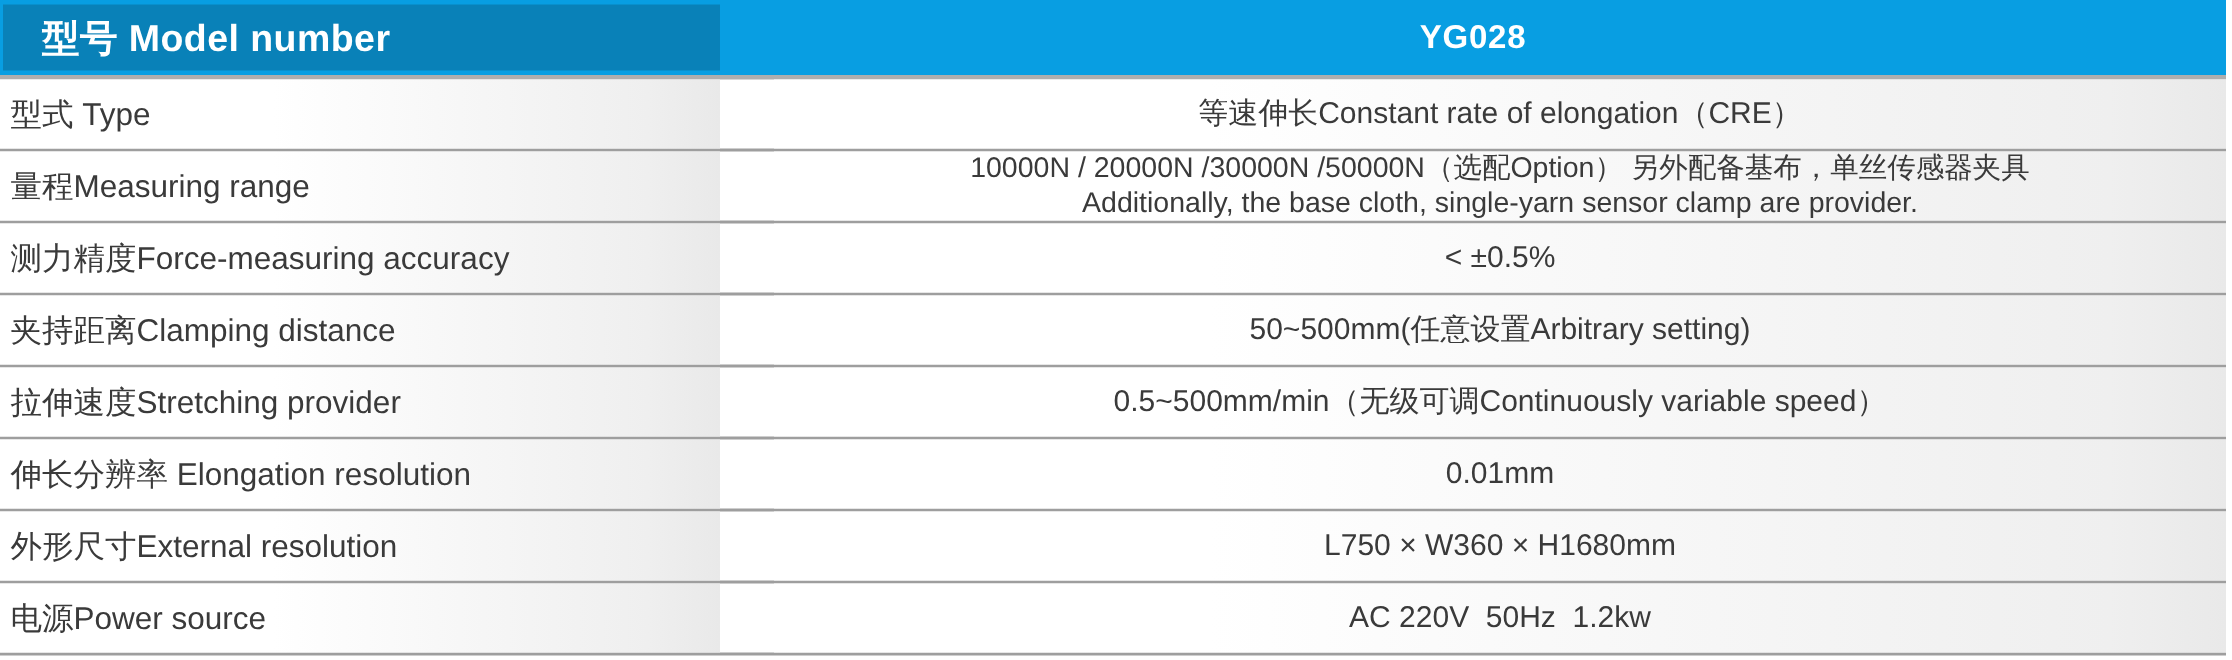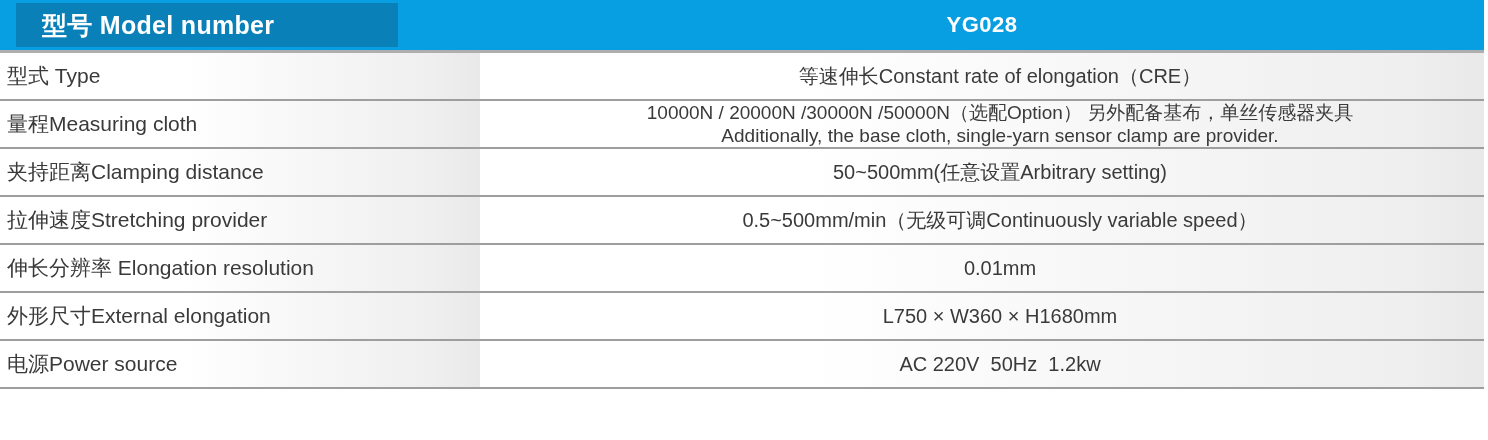--- a/index.html
+++ b/index.html
@@ -21,22 +21,22 @@
   .spec-table { width: 1484px; }
 
   
   .header {
     position: relative;
     height: 50px;
     background: var(--header-bar);
   }
   .header-left {
     position: absolute;
-    left: 16px; top: 3px;
-    width: 382px; height: 44px;
+    left: 2px; top: 3px;
+    width: 478px; height: 44px;
     background: var(--header-left-bg);
     display: flex; align-items: center;
     padding-left: 26px;
   }
   .header-left-label {
     color: var(--header-text);
     font-size: 25px;
     font-weight: bold;
     letter-spacing: 0.3px;
   }
@@ -97,27 +97,33 @@
   <div class="header-shadow"></div>
 
   <div class="row">
     <div class="cell-label">型式 Type</div>
     <div class="cell-value">
       <span class="line">等速伸长Constant rate of elongation（CRE）</span>
     </div>
   </div>
 
   <div class="row row-multiline">
-    <div class="cell-label">量程Measuring cloth</div>
+    <div class="cell-label">量程Measuring range</div>
     <div class="cell-value">
       <span class="line">10000N / 20000N /30000N /50000N（选配Option） 另外配备基布，单丝传感器夹具</span>
       <span class="line">Additionally, the base cloth, single-yarn sensor clamp are provider.</span>
     </div>
   </div>
 
+  <div class="row">
+    <div class="cell-label">测力精度Force-measuring accuracy</div>
+    <div class="cell-value">
+      <span class="line">&lt; ±0.5%</span>
+    </div>
+  </div>
 
   <div class="row">
     <div class="cell-label">夹持距离Clamping distance</div>
     <div class="cell-value">
       <span class="line">50~500mm(任意设置Arbitrary setting)</span>
     </div>
   </div>
 
   <div class="row">
     <div class="cell-label">拉伸速度Stretching provider</div>
@@ -127,21 +133,21 @@
   </div>
 
   <div class="row">
     <div class="cell-label">伸长分辨率 Elongation resolution</div>
     <div class="cell-value">
       <span class="line">0.01mm</span>
     </div>
   </div>
 
   <div class="row">
-    <div class="cell-label">外形尺寸External elongation</div>
+    <div class="cell-label">外形尺寸External resolution</div>
     <div class="cell-value">
       <span class="line">L750 × W360 × H1680mm</span>
     </div>
   </div>
 
   <div class="row">
     <div class="cell-label">电源Power source</div>
     <div class="cell-value">
       <span class="line">AC 220V  50Hz  1.2kw</span>
     </div>

